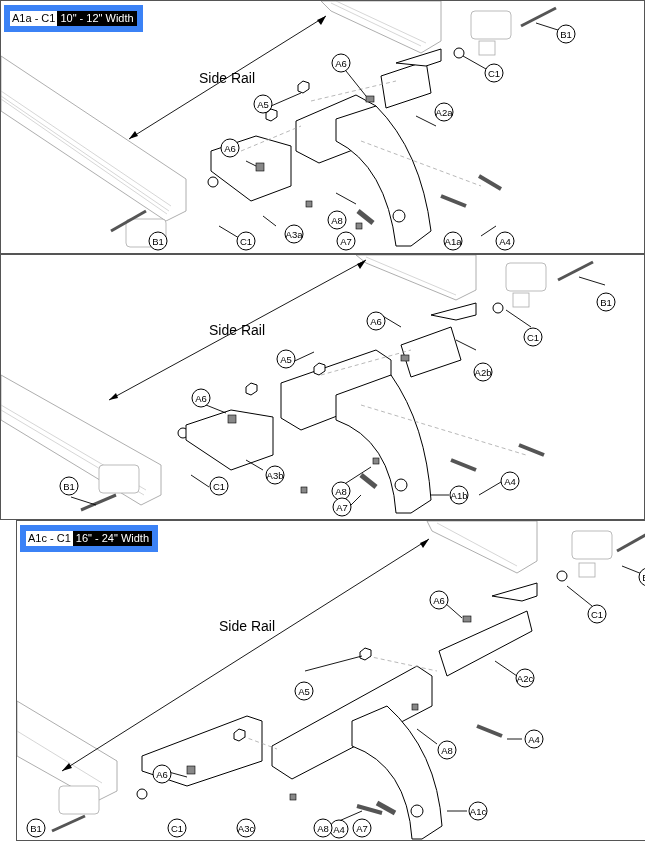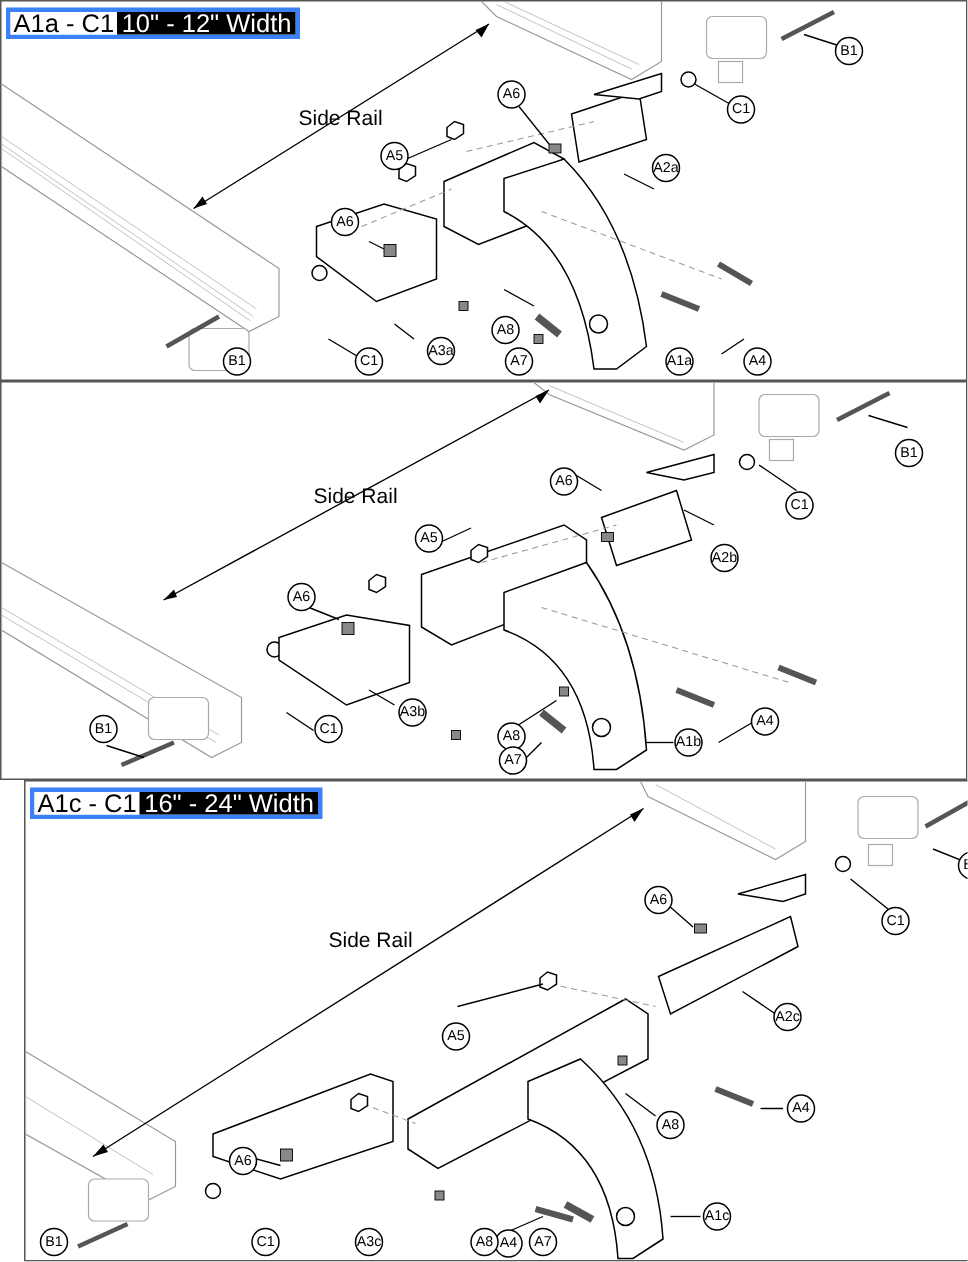--- a/index.html
+++ b/index.html
@@ -1,21 +1,21 @@
 <!DOCTYPE html>
 <html><head>
 <meta charset="utf-8">
 <style>
   html,body{margin:0;padding:0;background:#fff;}
   body{width:645px;height:841px;position:relative;overflow:hidden;font-family:"Liberation Sans",sans-serif;}
   .panel{position:absolute;left:0;width:643px;border:1px solid #555;background:#fff;overflow:hidden;}
   #p1{top:0;height:252px;}
   #p2{top:254px;height:264px;}
   #p3{top:520px;height:319px;margin-left:16px;}
-  .hdr{position:absolute;left:3px;top:4px;display:flex;border:3px solid #3b82f6;font-size:17px;line-height:15px;z-index:2;text-align:center;}
+  .hdr{position:absolute;left:3px;top:4px;display:flex;border:6px solid #3b82f6;font-size:11px;line-height:15px;z-index:2;text-align:center;}
   .hdr .code{background:#fff;color:#000;padding:0 2px;}
   .hdr .width{background:#000;color:#fff;padding:0 3px;}
   svg{position:absolute;left:0;top:0;}
   .callout circle{fill:#fff;stroke:#000;stroke-width:1;}
   .callout text{font-size:9.5px;text-anchor:middle;dominant-baseline:central;fill:#000;font-family:"Liberation Sans",sans-serif;}
   .lbl{font-size:14px;fill:#000;font-family:"Liberation Sans",sans-serif;}
   .rail{fill:#fff;stroke:#999;stroke-width:0.8;}
   .railg{stroke:#bbb;stroke-width:0.6;fill:none;}
   .part{fill:#fff;stroke:#000;stroke-width:1;}
   .ghost{fill:#fff;stroke:#aaa;stroke-width:0.8;}

